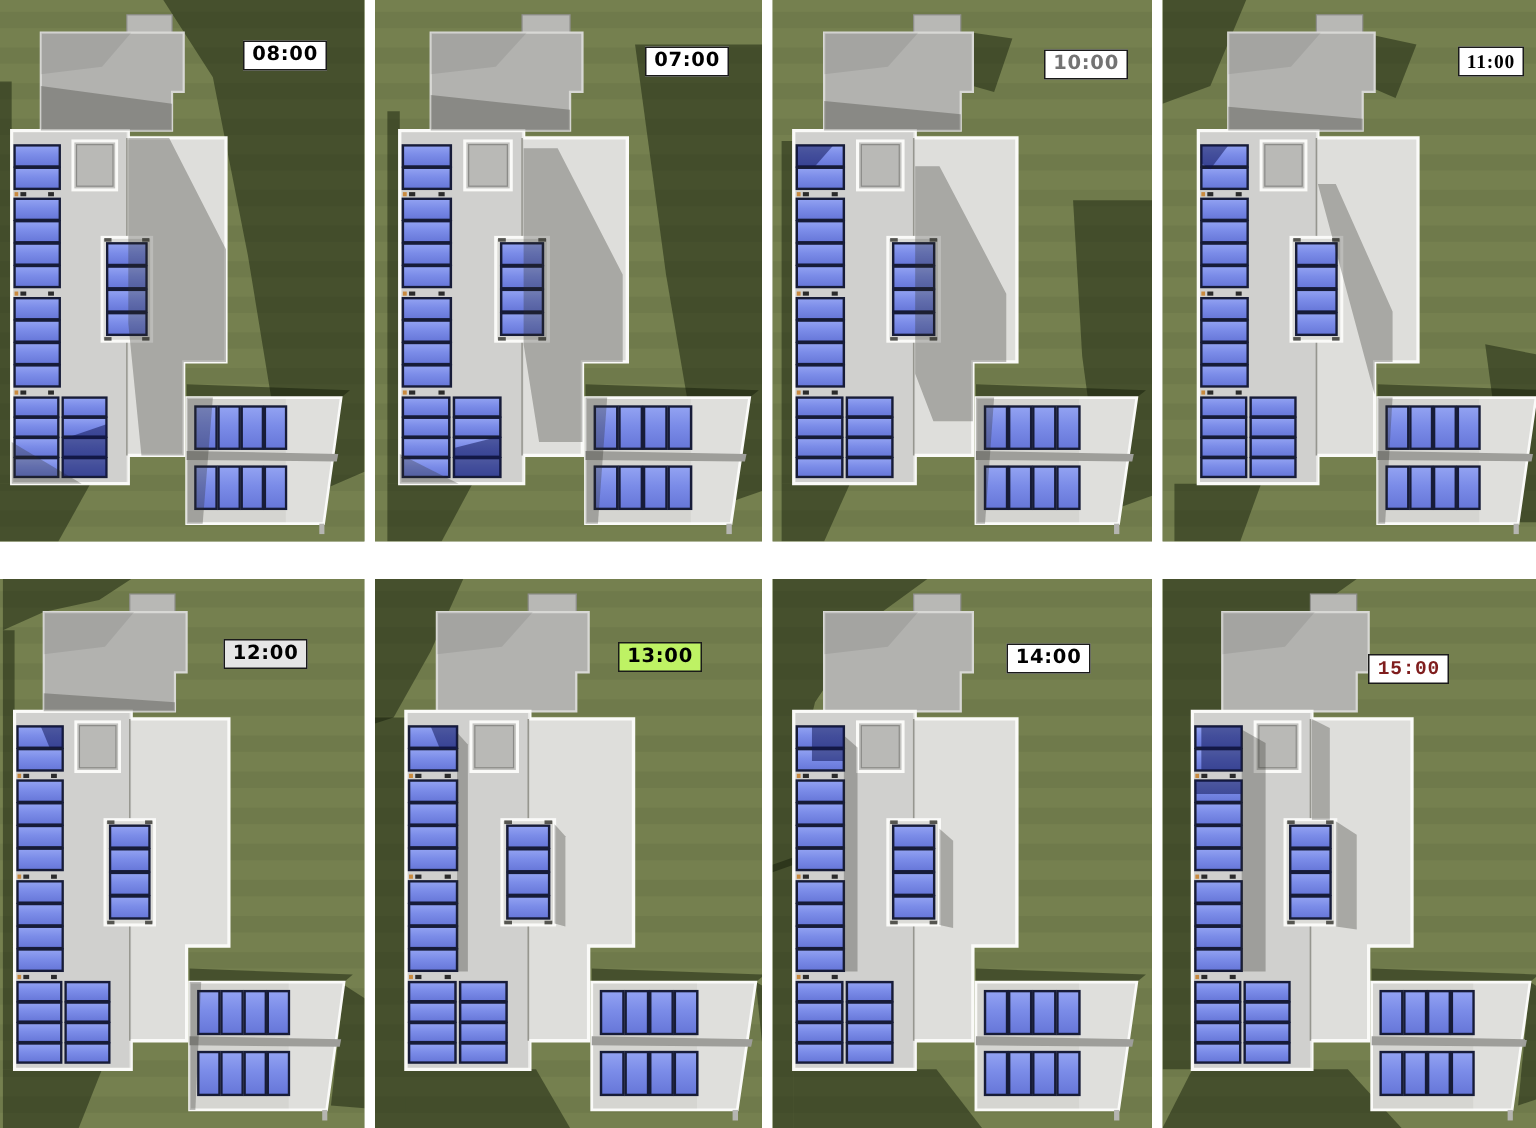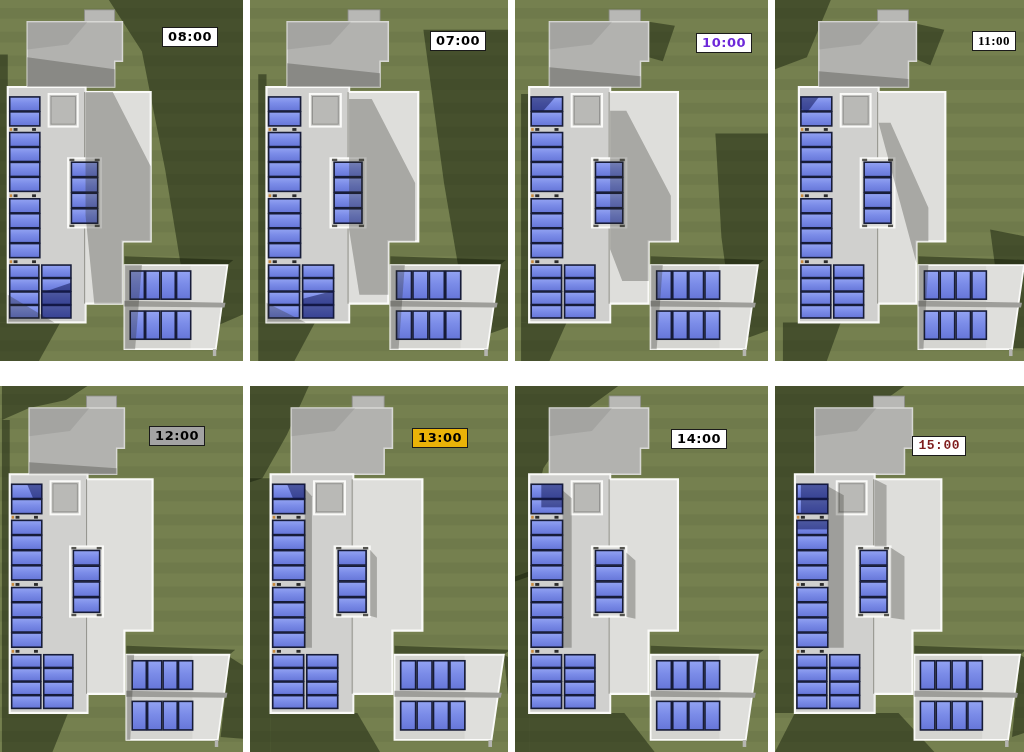--- a/index.html
+++ b/index.html
@@ -360,21 +360,21 @@
           <g>
             <polygon points="88,112 104,112 148,198 148,244 126,244 126,284 100,284 88,252" fill="rgba(42,44,36,0.30)"></polygon>
             <polygon points="28,68 118,77 118,88 28,88" fill="rgba(42,44,36,0.30)"></polygon>
             <polygon points="128,268 140,268 134,353 128,353" fill="rgba(42,44,36,0.30)"></polygon>
           </g>
           <g>
             <polygon points="10,98 34,98 22,112 10,112" fill="rgba(16,22,84,0.52)"></polygon>
           </g>
         </g>
       </svg>
-    <div class="time-label" style="top: 33px; right: 16px; background: rgb(255, 255, 255); border-color: rgb(26, 26, 26); color: #6d28d9;">10:00</div>
+    <div class="time-label" style="top: 33px; right: 16px; background: rgb(255, 255, 255); border-color: rgb(26, 26, 26); color: #737373;">10:00</div>
   </figure>
 
   <figure class="tile" style="margin:0">
     <svg viewBox="0 0 250 365" preserveAspectRatio="none">
         <defs>
           <linearGradient id="pgrad3" x1="0" y1="0" x2="0" y2="1">
             <stop offset="0" stop-color="#93a3f2"></stop>
             <stop offset="0.45" stop-color="#7b8ce8"></stop>
             <stop offset="1" stop-color="#6676d8"></stop>
           </linearGradient>
@@ -589,21 +589,21 @@
           </g>
           <g>
             <polygon points="28,76 118,82 118,88 28,88" fill="rgba(42,44,36,0.30)"></polygon>
             <polygon points="128,268 136,268 132,353 128,353" fill="rgba(42,44,36,0.30)"></polygon>
           </g>
           <g>
             <polygon points="26,98 41,98 41,112 32,112" fill="rgba(16,22,84,0.52)"></polygon>
           </g>
         </g>
       </svg>
-    <div class="time-label" style="top: 40px; right: 38px; background: #a3a3a3; border-color: rgb(26, 26, 26); color: rgb(0, 0, 0);">12:00</div>
+    <div class="time-label" style="top: 40px; right: 38px; background: #e5e5e5; border-color: rgb(26, 26, 26); color: rgb(0, 0, 0);">12:00</div>
   </figure>
 
   <figure class="tile" style="margin:0">
     <svg viewBox="0 0 250 365" preserveAspectRatio="none">
         <defs>
           <linearGradient id="pgrad5" x1="0" y1="0" x2="0" y2="1">
             <stop offset="0" stop-color="#93a3f2"></stop>
             <stop offset="0.45" stop-color="#7b8ce8"></stop>
             <stop offset="1" stop-color="#6676d8"></stop>
           </linearGradient>
@@ -703,21 +703,21 @@
           </g>
           <g>
             <polygon points="41,102 48,110 48,261 41,261" fill="rgba(42,44,36,0.30)"></polygon>
             <polygon points="104,163 111,171 111,231 104,229" fill="rgba(42,44,36,0.30)"></polygon>
           </g>
           <g>
             <polygon points="24,98 41,98 41,113 30,113" fill="rgba(16,22,84,0.52)"></polygon>
           </g>
         </g>
       </svg>
-    <div class="time-label" style="top: 42px; right: 40px; background: #eab308; border-color: rgb(26, 26, 26); color: rgb(0, 0, 0);">13:00</div>
+    <div class="time-label" style="top: 42px; right: 40px; background: #bef264; border-color: rgb(26, 26, 26); color: rgb(0, 0, 0);">13:00</div>
   </figure>
 
   <figure class="tile" style="margin:0">
     <svg viewBox="0 0 250 365" preserveAspectRatio="none">
         <defs>
           <linearGradient id="pgrad6" x1="0" y1="0" x2="0" y2="1">
             <stop offset="0" stop-color="#93a3f2"></stop>
             <stop offset="0.45" stop-color="#7b8ce8"></stop>
             <stop offset="1" stop-color="#6676d8"></stop>
           </linearGradient>

